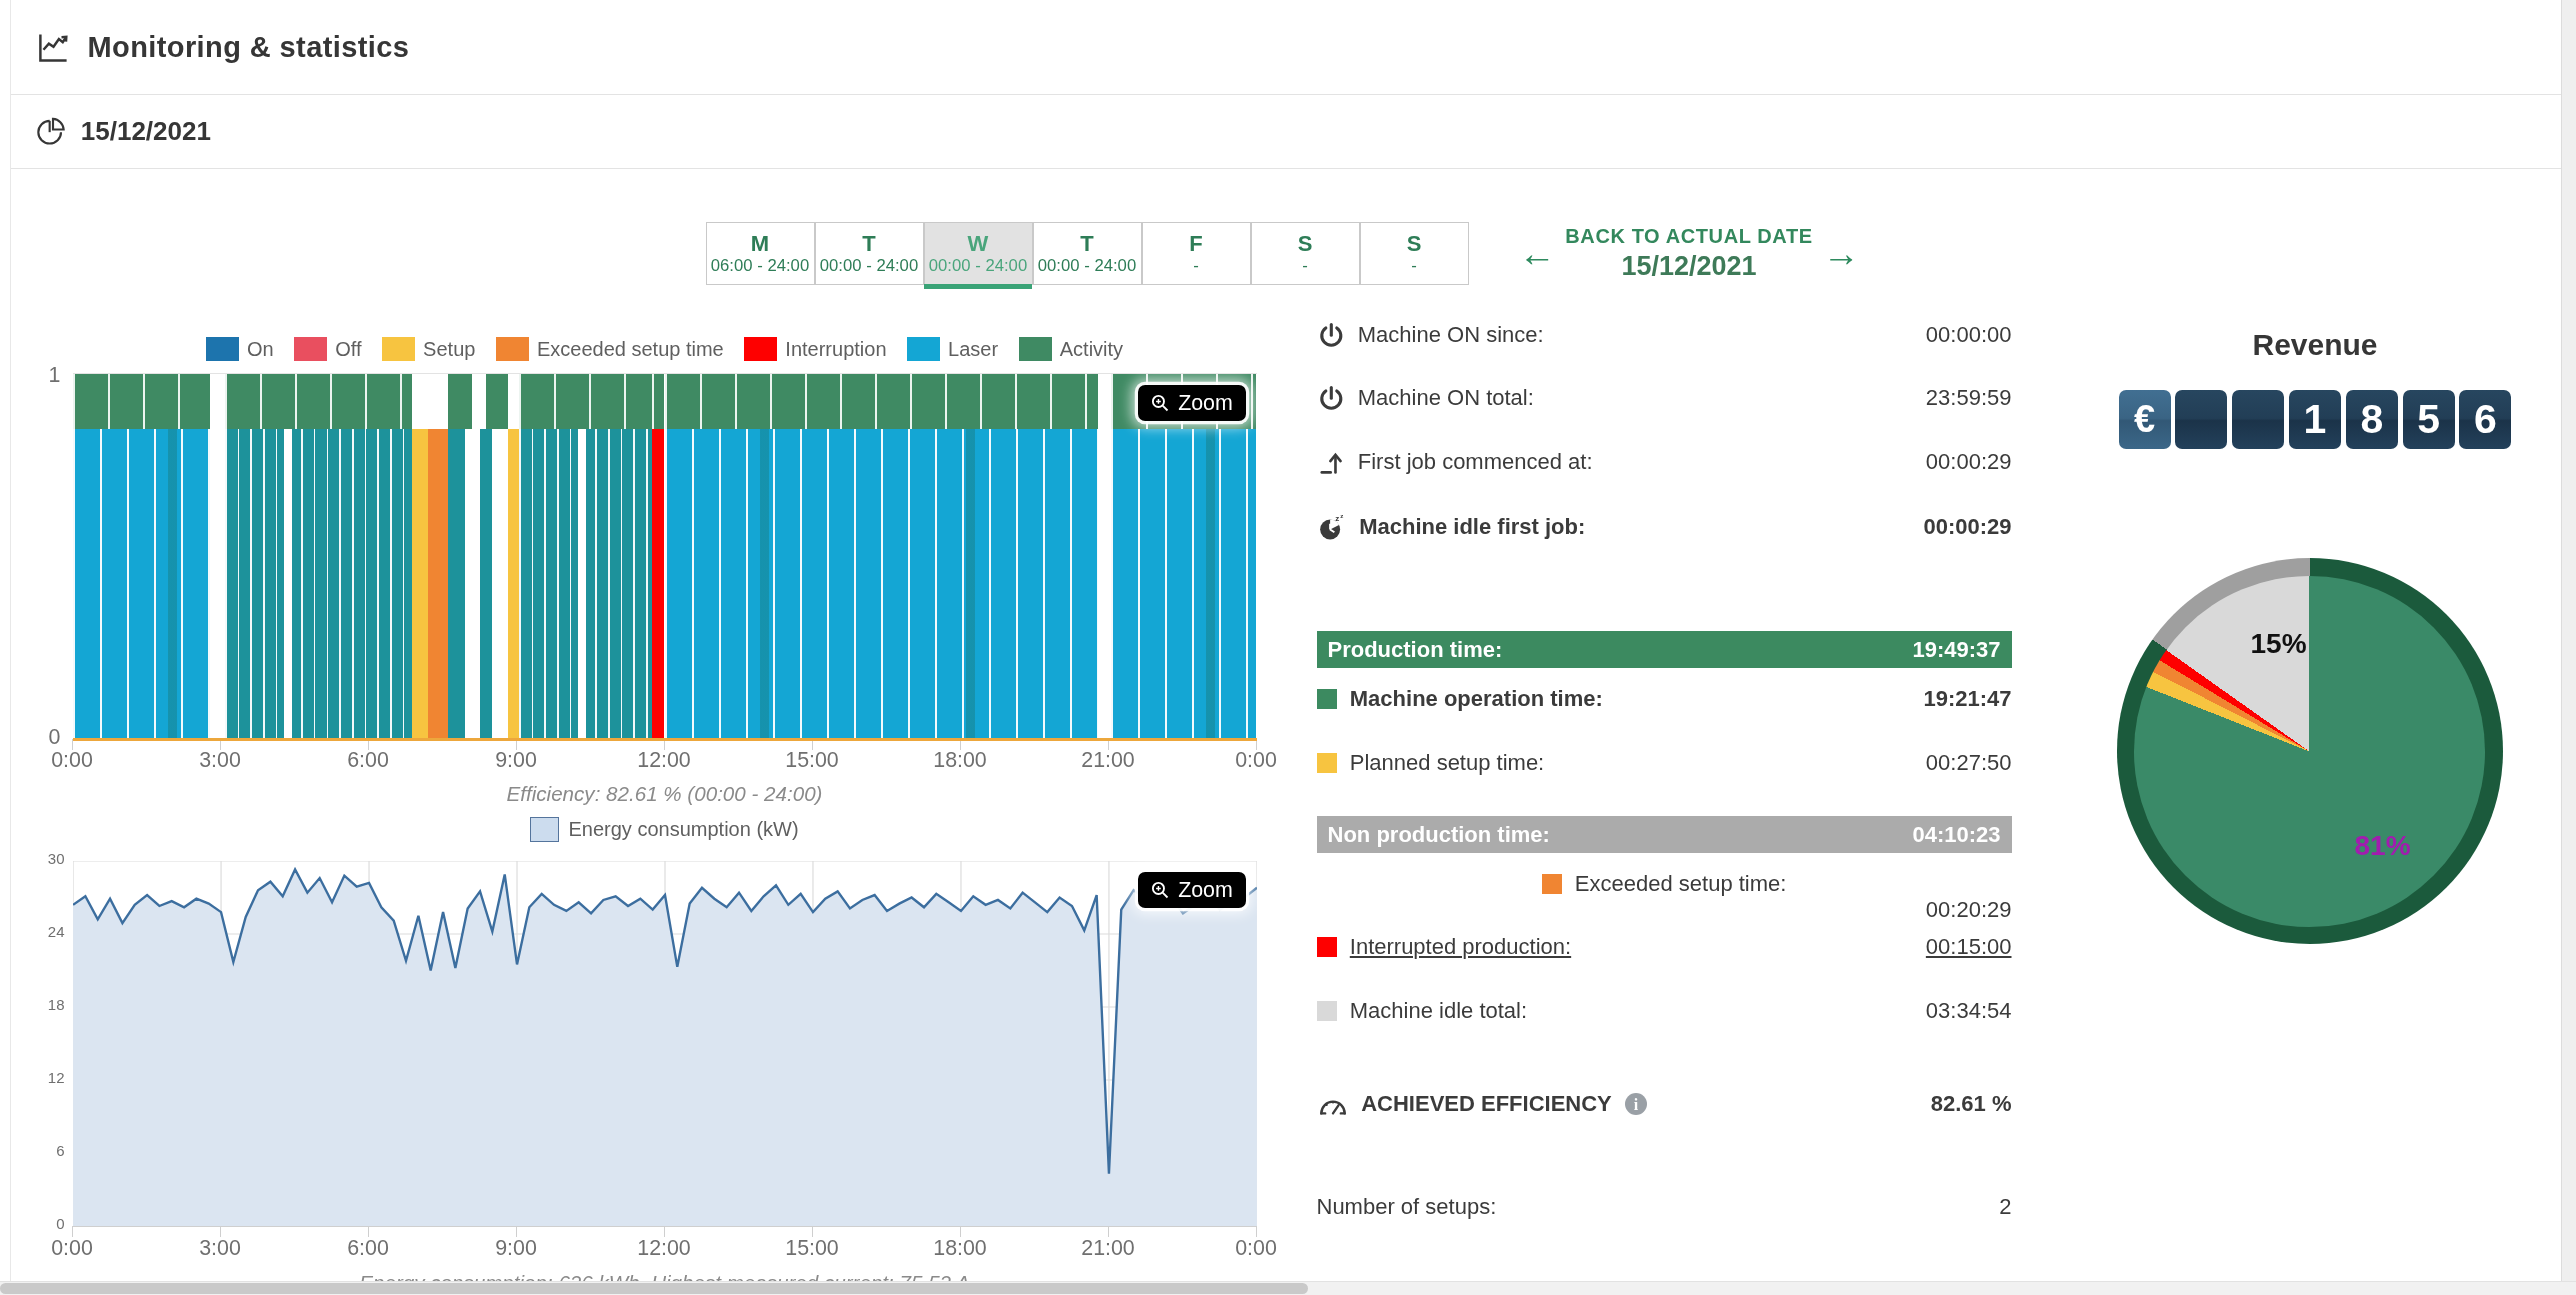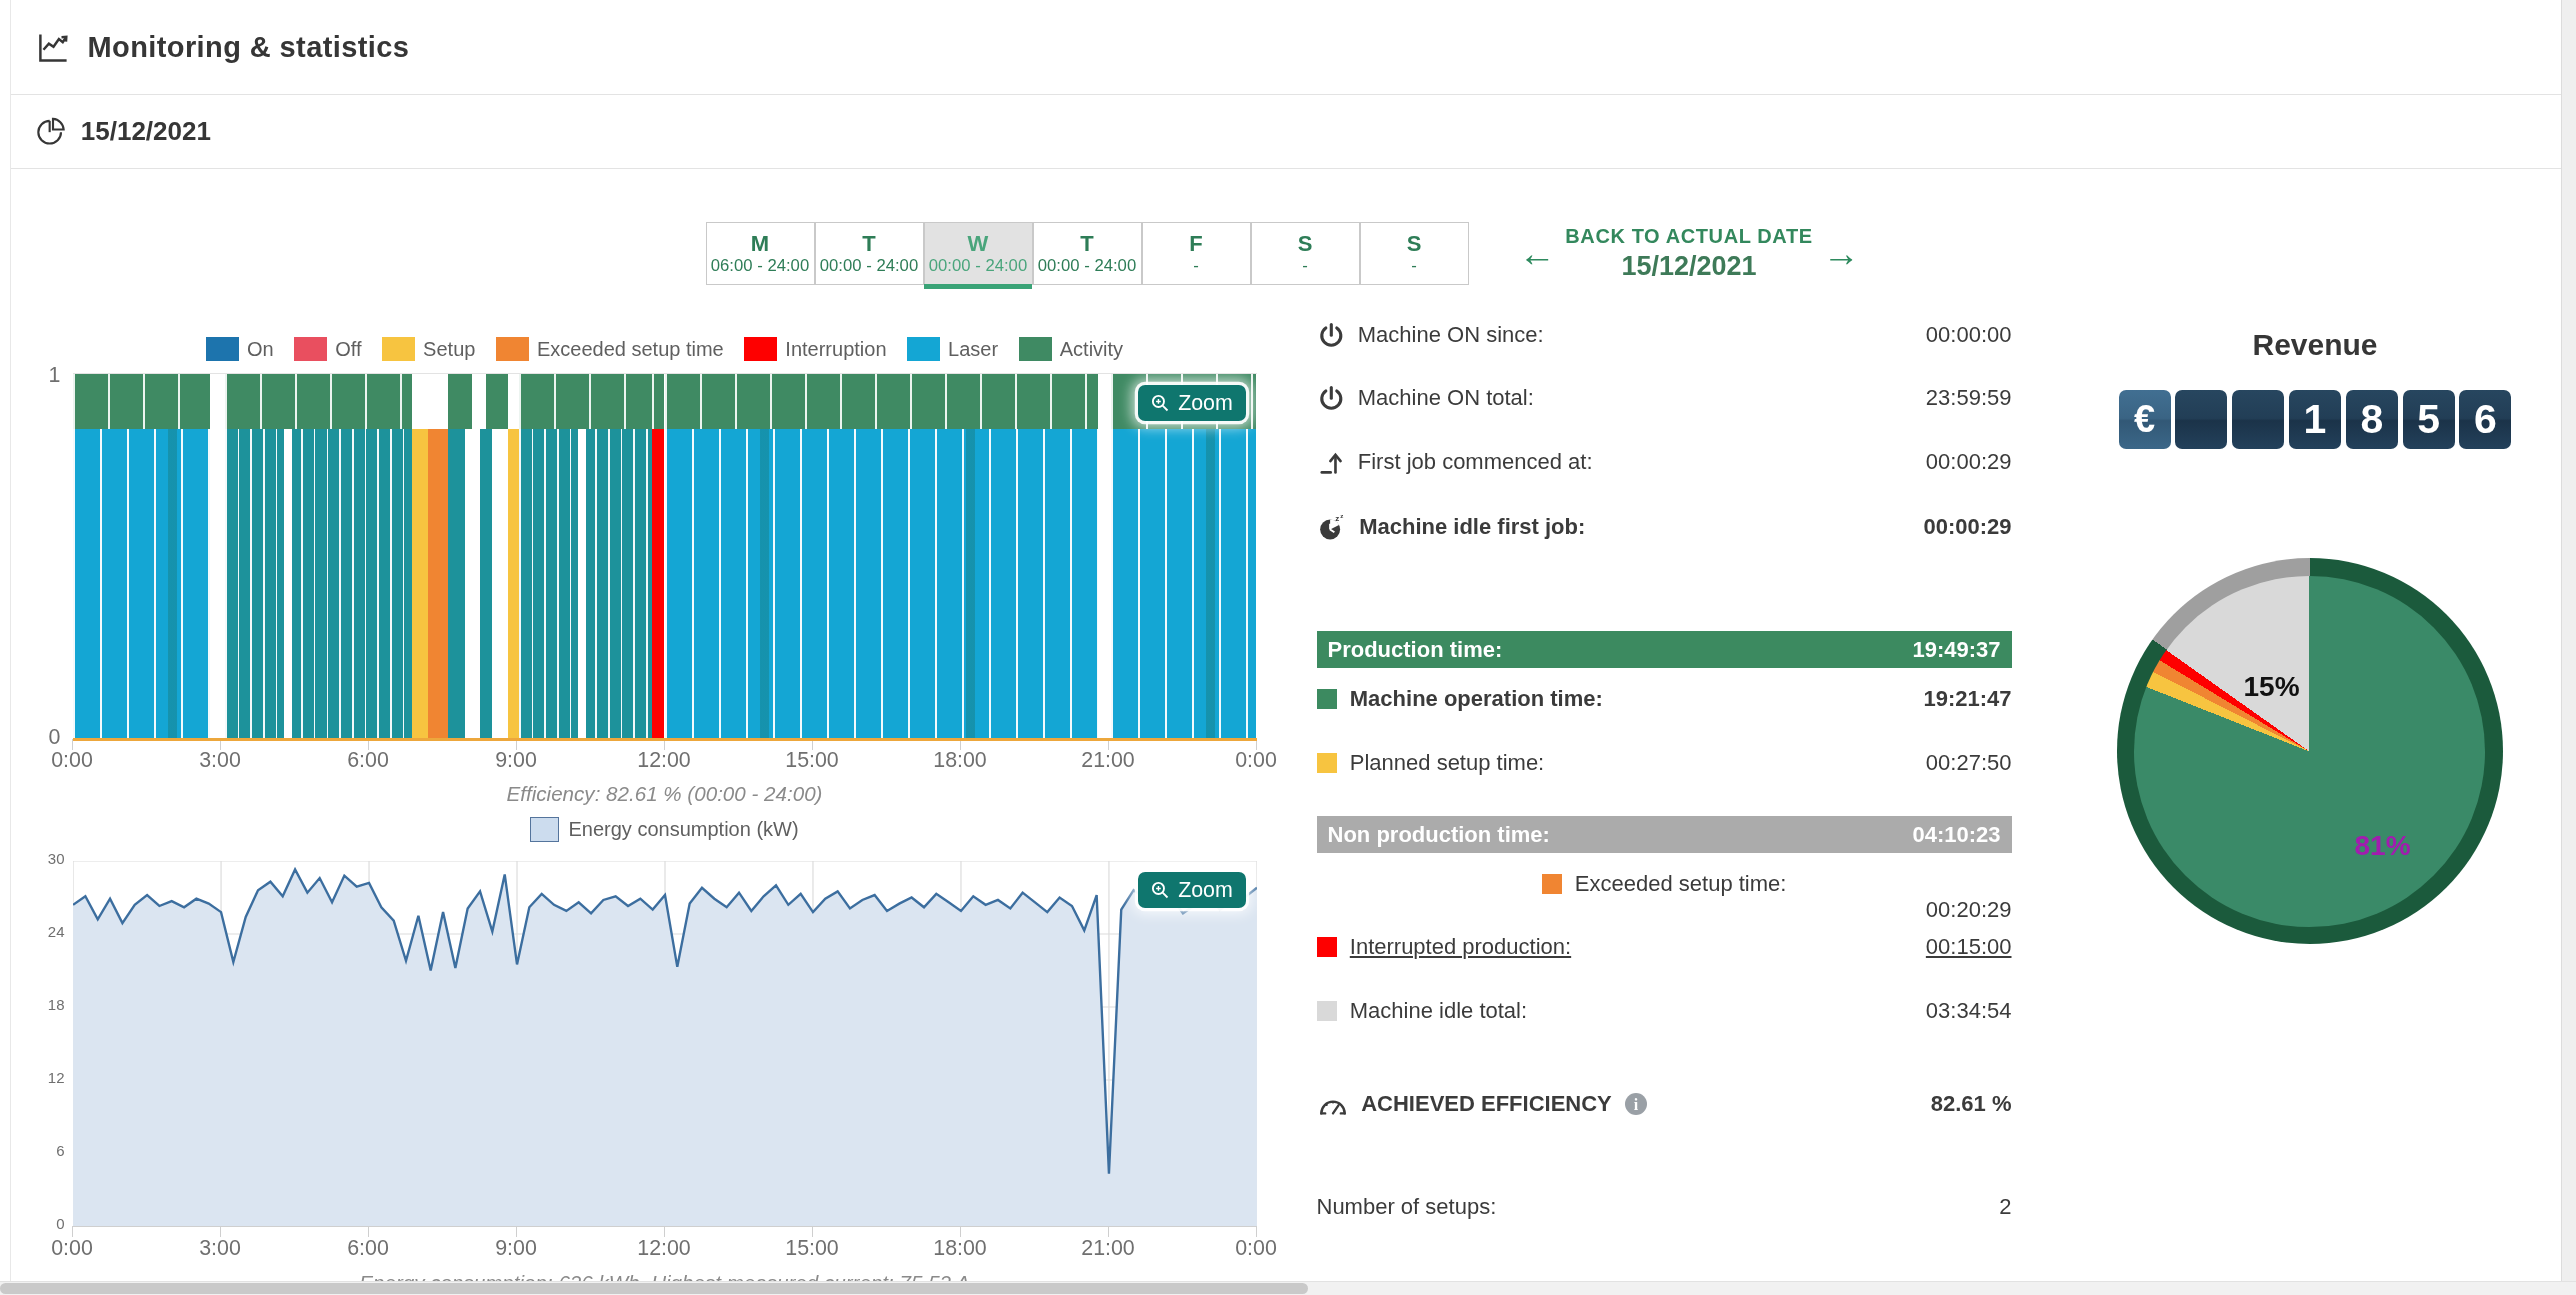--- a/index.html
+++ b/index.html
@@ -52,21 +52,21 @@
   .body-sparse{background:repeating-linear-gradient(90deg,#1d929b 0 17.5px,#ffffff 17.5px 32px,#1d929b 32px 44px,#ffffff 44px 62px);}
   .body-setup{background:#f7c440;}
   .body-exceeded{background:#f08532;}
   .body-interruption{background:#fe0000;}
   .tl-baseline{position:absolute;left:0;right:0;bottom:-2.4px;height:3.2px;background:#eda73c;z-index:5;}
   .ticks span{position:absolute;top:100%;width:1.6px;height:11px;background:#cfcfcf;}
   .xlabels{position:absolute;left:62px;width:1184px;height:32px;}
   .xlabels span{position:absolute;width:95px;margin-left:-48px;text-align:center;font-size:21.4px;color:#6f6f6f;}
   .caption{position:absolute;left:62px;width:1184px;text-align:center;font-style:italic;color:#8a8a8a;font-size:20.6px;}
 
-  .zoom-btn{position:absolute;top:11px;right:11px;background:#0f766e;color:#fff;border-radius:7.1px;padding:5.6px 12.7px;
+  .zoom-btn{position:absolute;top:11px;right:11px;background:#000000;color:#fff;border-radius:7.1px;padding:5.6px 12.7px;
             font-size:21.4px;display:flex;align-items:center;gap:7.1px;cursor:pointer;z-index:8;
             box-shadow:0 0 0 3.2px rgba(255,255,255,.9),0 0 12.7px 6.3px rgba(255,255,255,.7);}
 
   
   .legend2{position:absolute;left:62px;top:648px;width:1184px;display:flex;justify-content:center;align-items:center;gap:9.5px;cursor:pointer;}
   .en-sw{width:28.6px;height:25.4px;background:#ccdcee;border:1.6px solid #54749c;box-sizing:border-box;}
   .en-tx{font-size:20px;color:#5f5f5f;}
   .en-wrap{position:absolute;left:62px;top:692px;width:1184px;height:365px;border-bottom:1.6px solid #cfcfcf;}
   .en-ylab{position:absolute;right:100%;margin-right:8px;font-size:15px;color:#6f6f6f;width:48px;text-align:right;}
 
@@ -494,21 +494,21 @@
           <div class="otile"></div>
           <div class="otile">1</div>
           <div class="otile">8</div>
           <div class="otile">5</div>
           <div class="otile">6</div>
         </div>
 
       <div class="pie-box">
         <div class="pie-ring" id="pie-ring" style="background: conic-gradient(rgb(27, 90, 60) 0%, rgb(27, 90, 60) 84.8%, rgb(159, 159, 159) 84.8%, rgb(159, 159, 159) 100%);"></div>
         <div class="pie-body" id="pie-body" style="background: conic-gradient(rgb(58, 138, 104) 0%, rgb(58, 138, 104) 81%, rgb(247, 196, 64) 81%, rgb(247, 196, 64) 82.5%, rgb(240, 133, 50) 82.5%, rgb(240, 133, 50) 83.7%, rgb(254, 0, 0) 83.7%, rgb(254, 0, 0) 84.8%, rgb(217, 217, 217) 84.8%, rgb(217, 217, 217) 100%);"></div>
-        <span class="pie-lab dark" style="left:127px;top:70px;margin-top:43px;">15%</span>
+        <span class="pie-lab dark" style="left:134px;top:70px;">15%</span>
         <span class="pie-lab light" style="left:238px;top:272px;">81%</span>
       </div>
 
     </div>
   </div>
 
   <div class="vsb"></div>
   <div class="hsb">
     <div class="hthumb"></div>
   </div>

